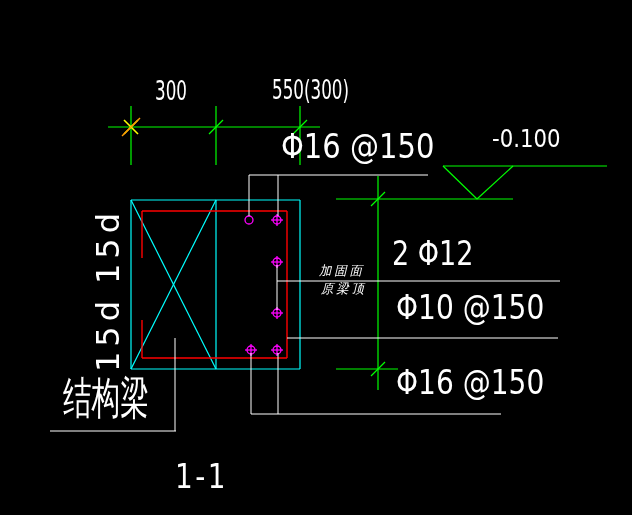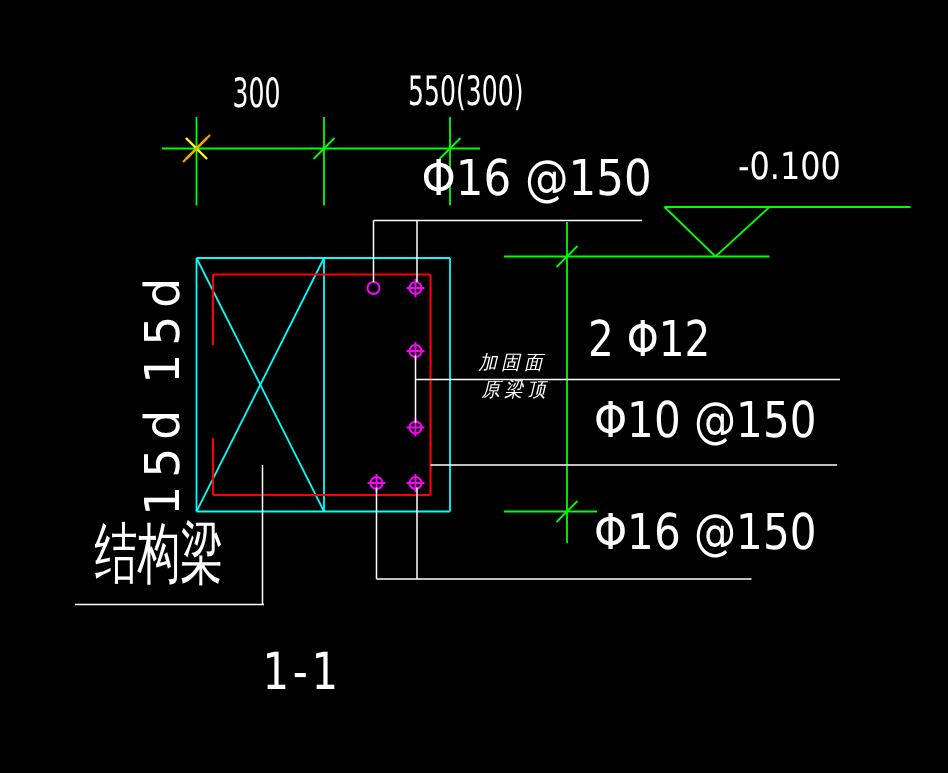--- a/index.html
+++ b/index.html
@@ -1,17 +1,17 @@
 <!DOCTYPE html>
 <html><head>
 <meta charset="utf-8">
 <style>
   html,body{margin:0;padding:0;background:#000;}
   .canvas{position:relative;width:632px;height:472px;background:#000;overflow:hidden;
-          font-family:"DejaVu Sans",sans-serif;}
+          font-family:"DejaVu Sans",sans-serif;margin-top:28px;}
   .canvas svg{position:absolute;left:0;top:0;}
   .cad-text{position:absolute;color:#fff;white-space:nowrap;line-height:1;
             transform-origin:left top;font-family:"DejaVu Sans",sans-serif;}
   .t-dim300{left:155px;top:49px;font-size:27px;transform:scaleX(0.62);}
   .t-dim550{left:272px;top:48px;font-size:27px;transform:scaleX(0.62);}
   .t-toprebar{left:281px;top:102px;font-size:33px;transform:scaleX(0.88);}
   .t-elev{left:492px;top:98px;font-size:25px;transform:scaleX(0.85);}
   .t-siderebar{left:392px;top:209px;font-size:33px;transform:scaleX(0.82);}
   .t-stirrup{left:396px;top:263px;font-size:33px;transform:scaleX(0.85);}
   .t-botrebar{left:396px;top:338px;font-size:33px;transform:scaleX(0.85);}

